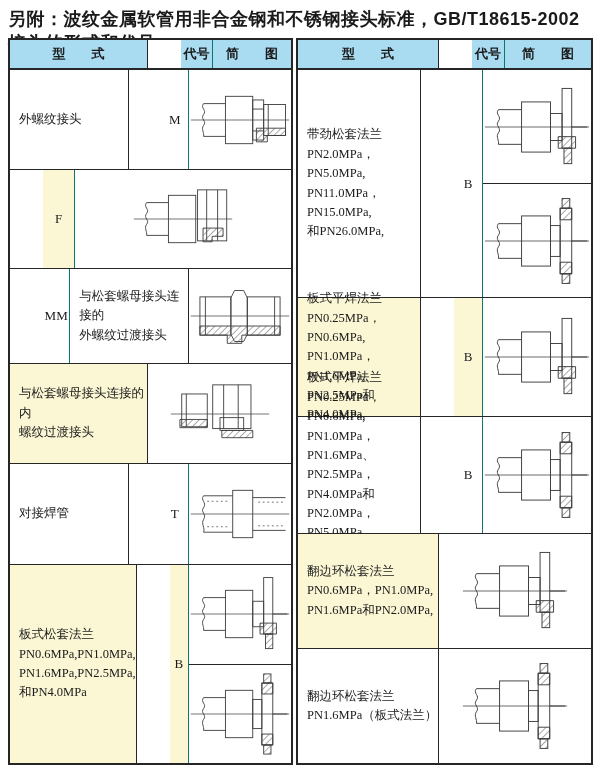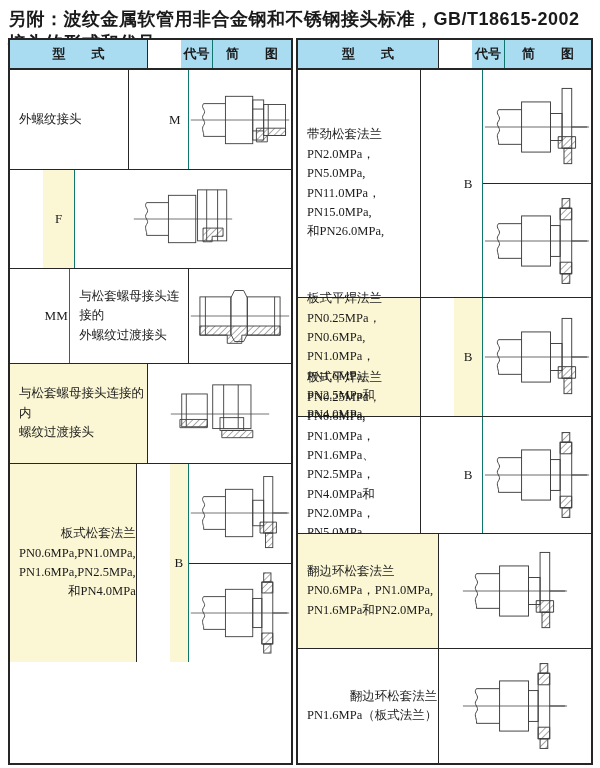--- a/index.html
+++ b/index.html
@@ -9,21 +9,21 @@
   }
   .title{
     position:absolute;left:8px;top:7px;width:586px;
     font-size:18px;font-weight:bold;letter-spacing:0.5px;
   }
   .tables{position:absolute;left:8px;top:38px;display:flex;gap:3px;}
   .tbl{border:2px solid #262626;background:#fff;box-sizing:border-box;}
   .tbl-left{width:285px;}
   .tbl-right{width:297px;}
   .row{display:flex;box-sizing:border-box;border-bottom:1px solid #262626;}
-  .row:last-child{border-bottom:none;text-align:right;}
+  .row:last-child{border-bottom:none;}
   .row.head{border-bottom:2px solid #262626;}
   .cell{box-sizing:border-box;display:flex;align-items:center;height:100%;}
   .cell.type{
     padding:4px 0 4px 9px;
     font-family:"Liberation Serif","DejaVu Serif",serif;
     font-size:12.5px;line-height:1.55;white-space:pre-line;
     border-right:1px solid #262626;
   }
   .tbl-left .cell.type{width:138px;}
   .tbl-right .cell.type{width:141px;}
@@ -208,20 +208,29 @@
     <div class="row hl r3">
       <div class="cell type">与松套螺母接头连接的内
 螺纹过渡接头</div>
       <div class="cell diagram">
         <svg class="diag" viewBox="0 0 112 92">
             <use href="#sym-mf"></use>
           </svg>
       </div>
     </div>
 
+    <div class="row r4">
+      <div class="cell type">对接焊管</div>
+      <div class="cell code">T</div>
+      <div class="cell diagram">
+        <svg class="diag" viewBox="0 0 112 92">
+            <use href="#sym-t"></use>
+          </svg>
+      </div>
+    </div>
 
     <div class="row hl r5">
       <div class="cell type">板式松套法兰
 PN0.6MPa,PN1.0MPa,
 PN1.6MPa,PN2.5MPa,
 和PN4.0MPa</div>
       <div class="cell code">B</div>
       <div class="cell diagram split">
         <div class="sub">
           <svg class="diag" viewBox="0 0 112 92">

